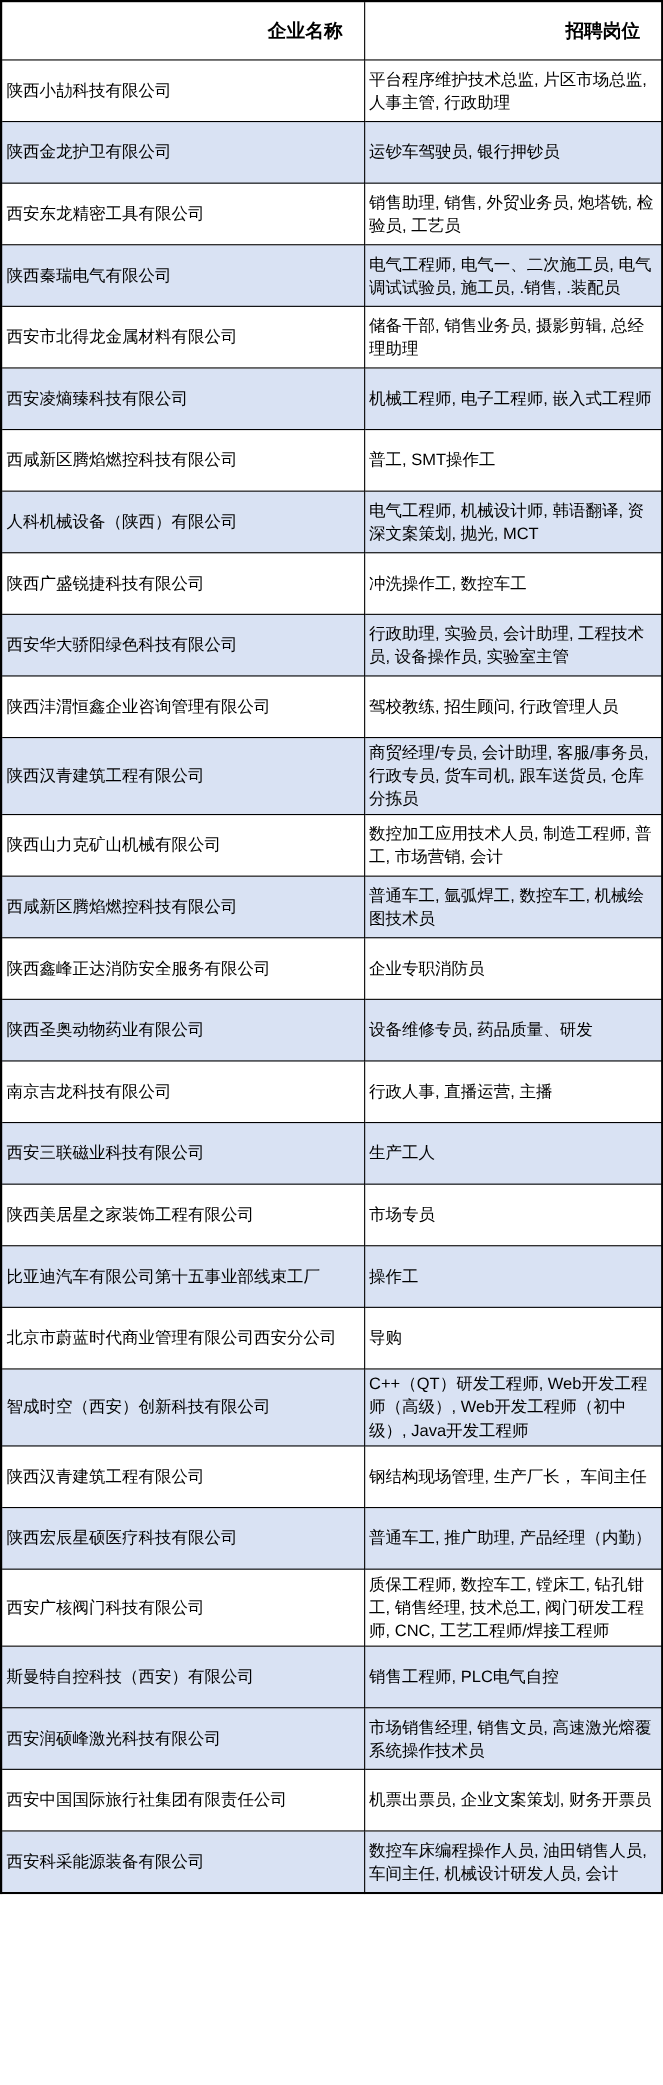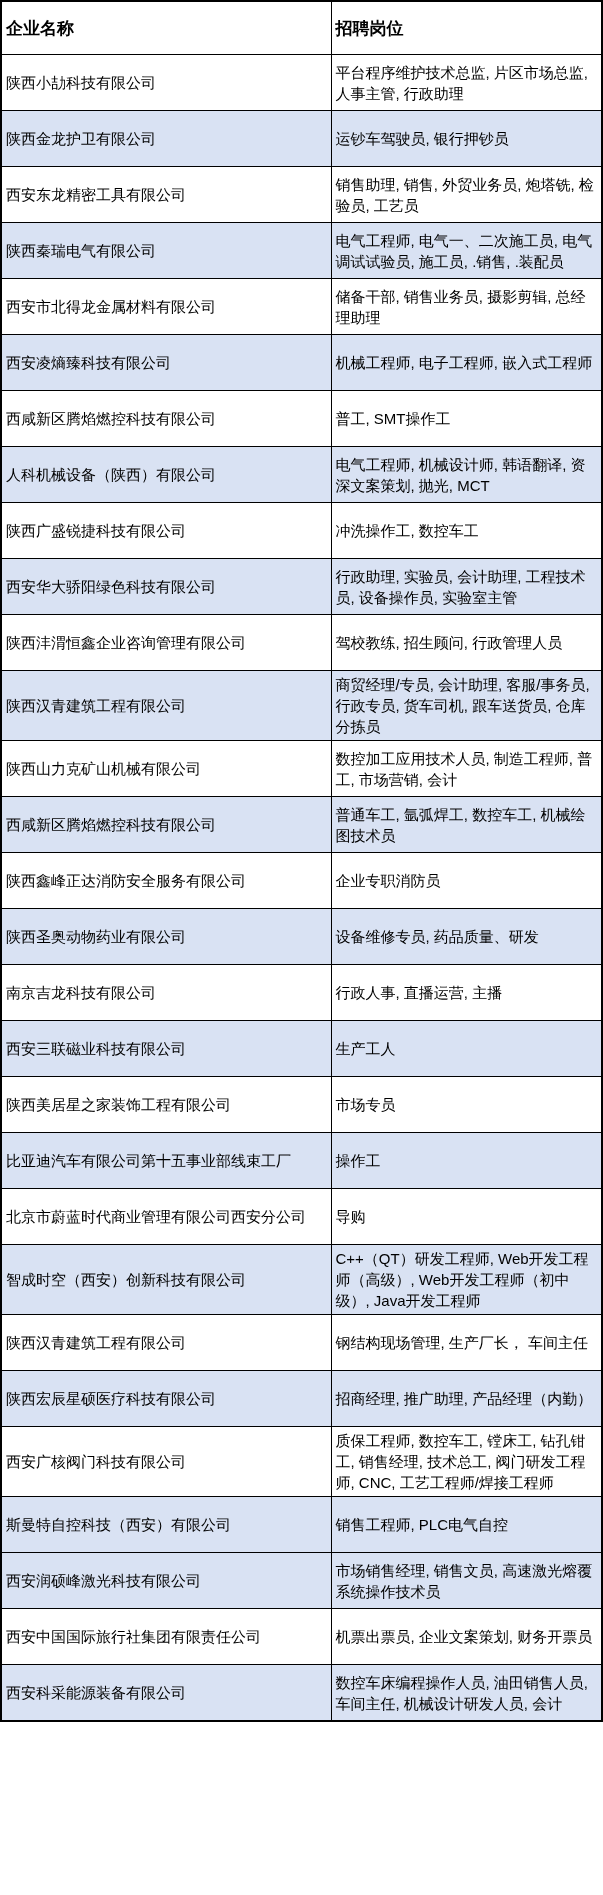--- a/index.html
+++ b/index.html
@@ -31,22 +31,22 @@
     border:1px solid var(--border);
     vertical-align:middle;
     word-break:break-all;
     overflow-wrap:anywhere;
   }
   table.recruit-table th{
     height:52px;
     background:var(--plain);
     font-size:17px;
     font-weight:bold;
-    text-align:left;
-    padding:0 4px;
+    text-align:right;
+    padding:0 19px;
   }
   table.recruit-table td{
     height:49px;
     font-size:15px;
     line-height:21px;
     padding:3px 6px 3px 4px;
     text-align:left;
     background:var(--plain);
   }
   table.recruit-table tr.band td{
@@ -156,21 +156,21 @@
         <tr class="band">
           <td>智成时空（西安）创新科技有限公司</td>
           <td>C++（QT）研发工程师, Web开发工程师（高级）, Web开发工程师（初中级）, Java开发工程师</td>
         </tr>
         <tr>
           <td>陕西汉青建筑工程有限公司</td>
           <td>钢结构现场管理, 生产厂长， 车间主任</td>
         </tr>
         <tr class="band">
           <td>陕西宏辰星硕医疗科技有限公司</td>
-          <td>招商经理, 推广助理, 产品经理（内勤）</td>
+          <td>普通车工, 推广助理, 产品经理（内勤）</td>
         </tr>
         <tr>
           <td>西安广核阀门科技有限公司</td>
           <td>质保工程师, 数控车工, 镗床工, 钻孔钳工, 销售经理, 技术总工, 阀门研发工程师, CNC, 工艺工程师/焊接工程师</td>
         </tr>
         <tr class="band">
           <td>斯曼特自控科技（西安）有限公司</td>
           <td>销售工程师, PLC电气自控</td>
         </tr>
         <tr class="band">

